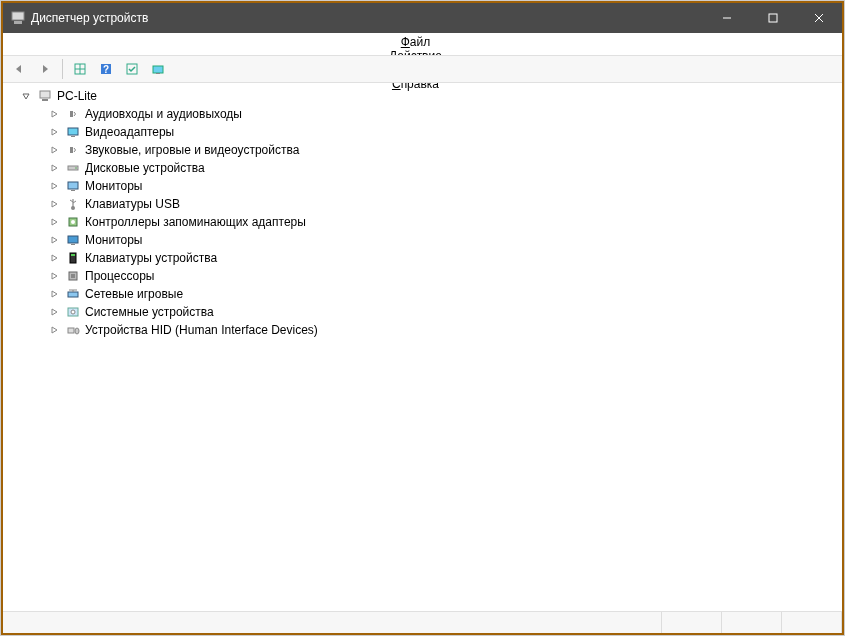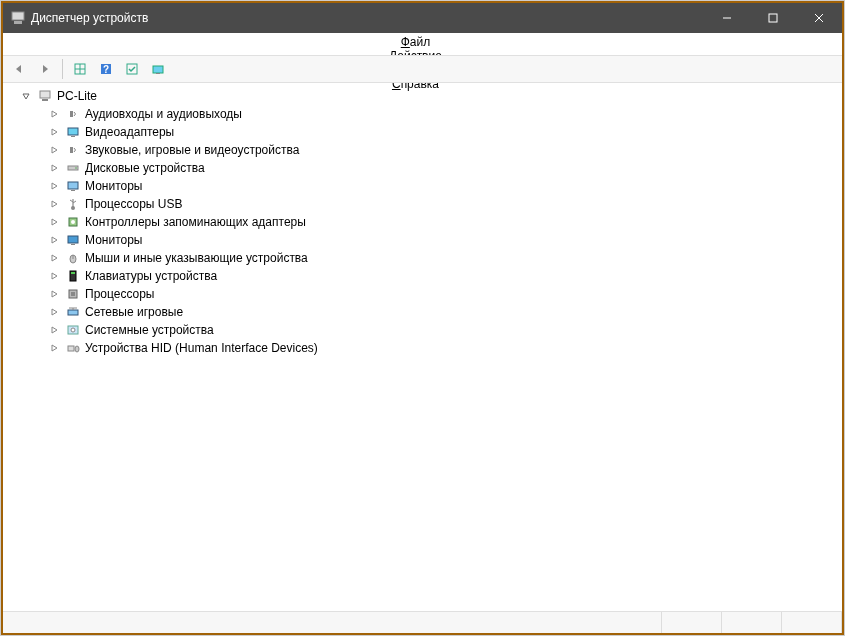--- a/index.html
+++ b/index.html
@@ -200,21 +200,21 @@
               </svg>
     </span>
     <span class="icon-slot">
               <svg width="14" height="14" viewBox="0 0 14 14">
                 <circle cx="7" cy="11" r="2" fill="#888"></circle>
                 <line x1="7" y1="2" x2="7" y2="10" stroke="#888" stroke-width="1.2"></line>
                 <line x1="7" y1="5" x2="4" y2="3" stroke="#888"></line>
                 <line x1="7" y1="6" x2="10" y2="4" stroke="#888"></line>
               </svg>
             </span>
-    <span class="label">Процессоры USB</span>
+    <span class="label">Клавиатуры USB</span>
   </div>
           <div class="tree-row">
     <span class="arrow">
       <svg width="10" height="10" viewBox="0 0 10 10">
                 <path d="M3 2 L8 5 L3 8 Z" fill="none" stroke="#888"></path>
               </svg>
     </span>
     <span class="icon-slot">
               <svg width="14" height="14" viewBox="0 0 14 14">
                 <rect x="3" y="3" width="8" height="8" fill="#9c8" stroke="#474"></rect>
@@ -229,34 +229,20 @@
                 <path d="M3 2 L8 5 L3 8 Z" fill="none" stroke="#888"></path>
               </svg>
     </span>
     <span class="icon-slot">
               <svg width="14" height="14" viewBox="0 0 14 14">
                 <rect x="2" y="3" width="10" height="7" fill="#4a9bd4" stroke="#357"></rect>
                 <rect x="5" y="11" width="4" height="1" fill="#888"></rect>
               </svg>
             </span>
     <span class="label">Мониторы</span>
-  </div>
-          <div class="tree-row">
-    <span class="arrow">
-      <svg width="10" height="10" viewBox="0 0 10 10">
-                <path d="M3 2 L8 5 L3 8 Z" fill="none" stroke="#888"></path>
-              </svg>
-    </span>
-    <span class="icon-slot">
-              <svg width="14" height="14" viewBox="0 0 14 14">
-                <ellipse cx="7" cy="8" rx="3" ry="4" fill="#ccc" stroke="#888"></ellipse>
-                <line x1="7" y1="4" x2="7" y2="8" stroke="#888"></line>
-              </svg>
-            </span>
-    <span class="label">Мыши и иные указывающие устройства</span>
   </div>
           <div class="tree-row">
     <span class="arrow">
       <svg width="10" height="10" viewBox="0 0 10 10">
                 <path d="M3 2 L8 5 L3 8 Z" fill="none" stroke="#888"></path>
               </svg>
     </span>
     <span class="icon-slot">
               <svg width="14" height="14" viewBox="0 0 14 14">
                 <rect x="4" y="2" width="6" height="10" fill="#333" stroke="#000"></rect>

